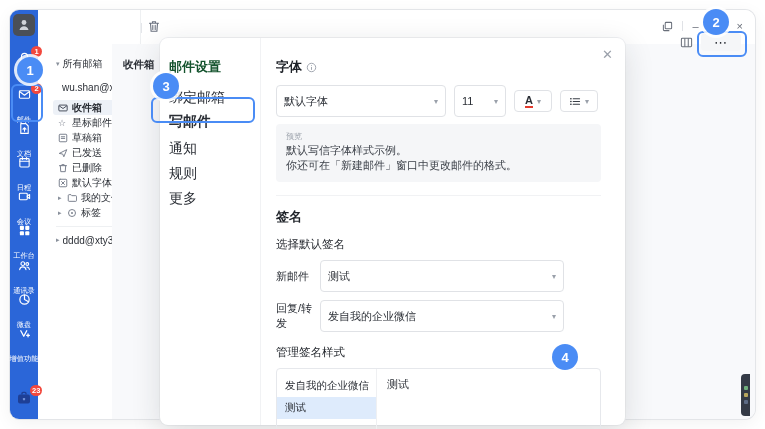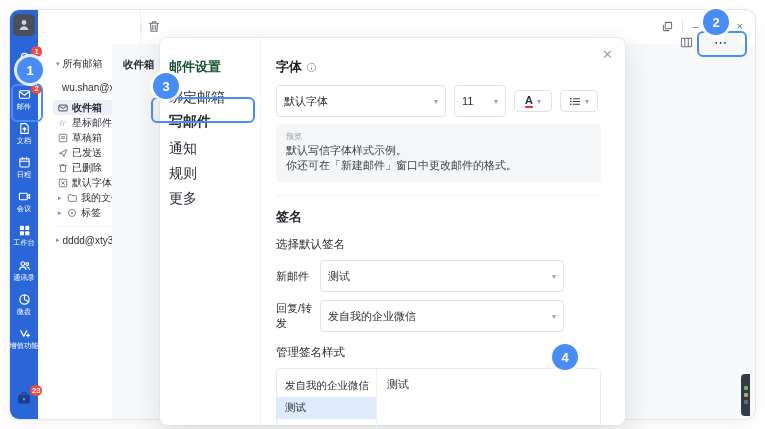--- a/index.html
+++ b/index.html
@@ -3,21 +3,21 @@
 <meta charset="utf-8">
 <style>
   html,body{margin:0;padding:0;background:#fff;font-family:"Liberation Sans","DejaVu Sans",sans-serif;}
   .page{position:relative;width:765px;height:429px;background:#fff;overflow:hidden;}
   .window{position:absolute;left:10px;top:10px;width:745px;height:409px;background:#fff;border-radius:10px;
           box-shadow:0 0 0 1px #E3E5E8, 0 4px 18px rgba(0,0,0,.06);}
   
   .rail{position:absolute;left:0;top:0;bottom:0;width:28px;background:#2B66D8;border-radius:9px 0 0 9px;}
   .avatar{position:absolute;left:3px;top:4px;width:22px;height:22px;border-radius:5px;background:#4a4f57;
           display:flex;align-items:center;justify-content:center;overflow:hidden;}
-  .rail-item{position:absolute;left:0;width:28px;display:flex;flex-direction:column;align-items:center;gap:1px;color:#fff;}
+  .rail-item{position:absolute;left:0;width:28px;display:flex;flex-direction:column;align-items:center;gap:14px;color:#fff;}
   .rail-item .lbl{font-size:8px;line-height:9px;color:#fff;white-space:nowrap;transform:scale(.9);}
   .redbadge{position:absolute;min-width:11px;height:11px;border-radius:6px;background:#F2483D;color:#fff;
             font-size:7.5px;line-height:11px;text-align:center;padding:0 2px;box-sizing:border-box;font-weight:700;z-index:5;}
   
   .topstrip{position:absolute;left:28px;right:0;top:0;height:34px;background:#fff;border-radius:0 10px 0 0;}
   .compose-btn{position:absolute;left:8px;top:7px;height:19px;display:inline-flex;align-items:center;gap:4px;
                background:#F1F2F4;border-radius:4px;padding:0 6px;font-size:10px;color:#2b2f36;white-space:nowrap;}
   .compose-btn .sep{width:1px;height:10px;background:#d7d9dd;}
   .tb-sep{position:absolute;left:103px;top:13px;width:1px;height:10px;background:#e4e6ea;}
   .tb-trash{position:absolute;left:110px;top:10px;color:#6b7280;}

